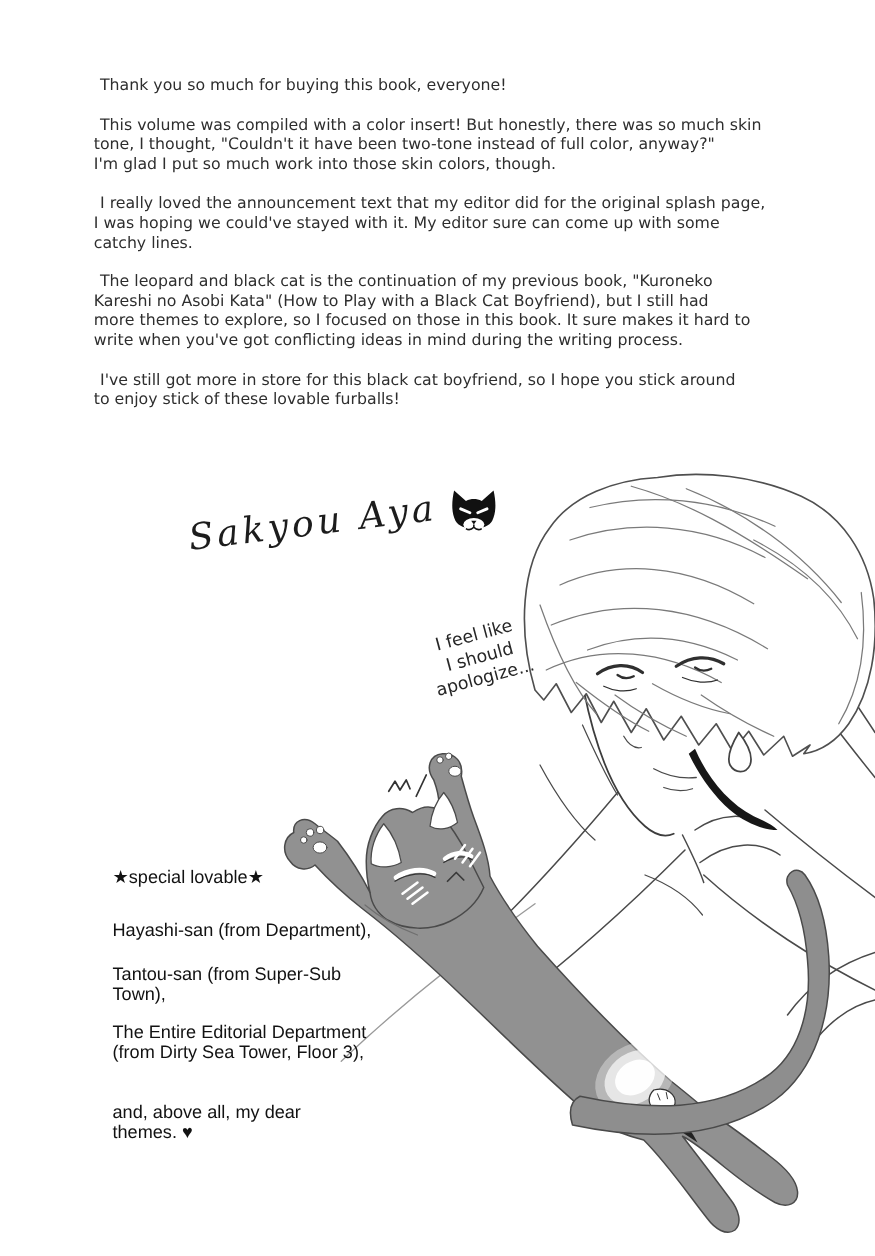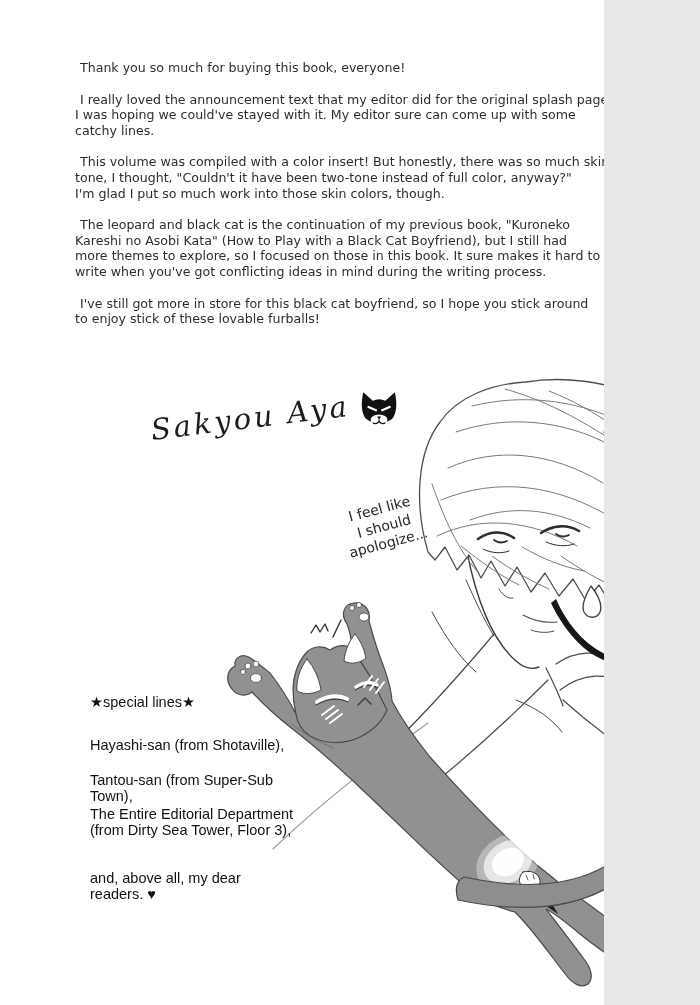--- a/index.html
+++ b/index.html
@@ -1,34 +1,34 @@
 <!DOCTYPE html>
 <html><head>
 <meta charset="utf-8">
 <style>
   html,body{margin:0;padding:0;background:#e8e8e8;}
-  .page{position:relative;width:604px;height:1005px;background:#ffffff;overflow:hidden;
+  .page{position:relative;width:700px;height:1005px;background:#ffffff;overflow:hidden;
         font-family:"DejaVu Sans",sans-serif;color:#2b2b2b;}
   .art{position:absolute;left:0;top:0;width:700px;height:1005px;}
   .afterword{position:absolute;left:75px;top:60px;width:600px;
              font-size:12.6px;line-height:15.6px;color:#2e2e2e;}
   .afterword p{margin:0 0 16px 0;white-space:pre;text-indent:5px;letter-spacing:0px;}
   .signature{position:absolute;left:150px;top:388px;transform:rotate(-7deg);
              font-family:"DejaVu Serif",serif;font-style:italic;font-size:29px;
              letter-spacing:3px;color:#1c1c1c;display:flex;align-items:center;gap:10px;}
   .sig-cat{transform:rotate(7deg);margin-top:14px;}
   .bubble{position:absolute;left:323px;top:500px;width:122px;transform:rotate(-15deg);
           font-size:14px;line-height:17.5px;text-align:center;white-space:pre-line;
           color:#262626;}
   .thanks{position:absolute;left:90px;top:695px;font-family:"Liberation Sans",sans-serif;
           font-size:14.5px;line-height:15.5px;color:#121212;}
   .thanks div{white-space:pre;}
   .thanks div:nth-child(1){margin-bottom:27px;}
   .thanks div:nth-child(2){margin-bottom:20px;}
-  .thanks div:nth-child(3){margin-bottom:3px;}
+  .thanks div:nth-child(3){margin-bottom:15px;}
   .thanks div:nth-child(4){margin-bottom:33px;}
 </style>
 </head>
 <body>
 
 <div class="page">
 
   <svg class="art" viewBox="0 0 700 1005" fill="none" stroke-linecap="round" stroke-linejoin="round">
 
     <path d="M273 849 C318 806 368 766 428 723" stroke="#9a9a9a" stroke-width="1.1"></path>
@@ -169,26 +169,26 @@
         <ellipse cx="256" cy="678" rx="5.5" ry="4.5"></ellipse>
         <circle cx="352" cy="608" r="2.6"></circle>
         <circle cx="359" cy="605" r="2.6"></circle>
         <ellipse cx="364" cy="617" rx="5" ry="4"></ellipse>
       </g>
     </g>
   </svg>
 
   <section class="afterword">
     <p>Thank you so much for buying this book, everyone!</p>
+    <p>This volume was compiled with a color insert! But honestly, there was so much skin
+tone, I thought, "Couldn't it have been two-tone instead of full color, anyway?"
+I'm glad I put so much work into those skin colors, though.</p>
     <p>I really loved the announcement text that my editor did for the original splash page,
 I was hoping we could've stayed with it. My editor sure can come up with some
 catchy lines.</p>
-    <p>This volume was compiled with a color insert! But honestly, there was so much skin
-tone, I thought, "Couldn't it have been two-tone instead of full color, anyway?"
-I'm glad I put so much work into those skin colors, though.</p>
     <p>The leopard and black cat is the continuation of my previous book, "Kuroneko
 Kareshi no Asobi Kata" (How to Play with a Black Cat Boyfriend), but I still had
 more themes to explore, so I focused on those in this book. It sure makes it hard to
 write when you've got conflicting ideas in mind during the writing process.</p>
     <p>I've still got more in store for this black cat boyfriend, so I hope you stick around
 to enjoy stick of these lovable furballs!</p>
   </section>
 
   <div class="signature">
     <span>Sakyou Aya</span>
@@ -199,23 +199,23 @@
       <path d="M16 26 L20 26 L18 29 Z" fill="#111111"></path>
       <path d="M18 29 L18 31 M18 31 Q15 34 12 32 M18 31 Q21 34 24 32" stroke="#111111" stroke-width="1.2" fill="none"></path>
     </svg>
   </div>
 
   <div class="bubble">I feel like
 I should
 apologize...</div>
 
   <section class="thanks">
-    <div>★special lines★</div>
-    <div>Hayashi-san (from Shotaville),</div>
+    <div>★special lovable★</div>
+    <div>Hayashi-san (from Department),</div>
     <div>Tantou-san (from Super-Sub
 Town),</div>
     <div>The Entire Editorial Department
 (from Dirty Sea Tower, Floor 3),</div>
     <div>and, above all, my dear
-readers. ♥</div>
+themes. ♥</div>
   </section>
 
 </div>
 
 </body></html>

